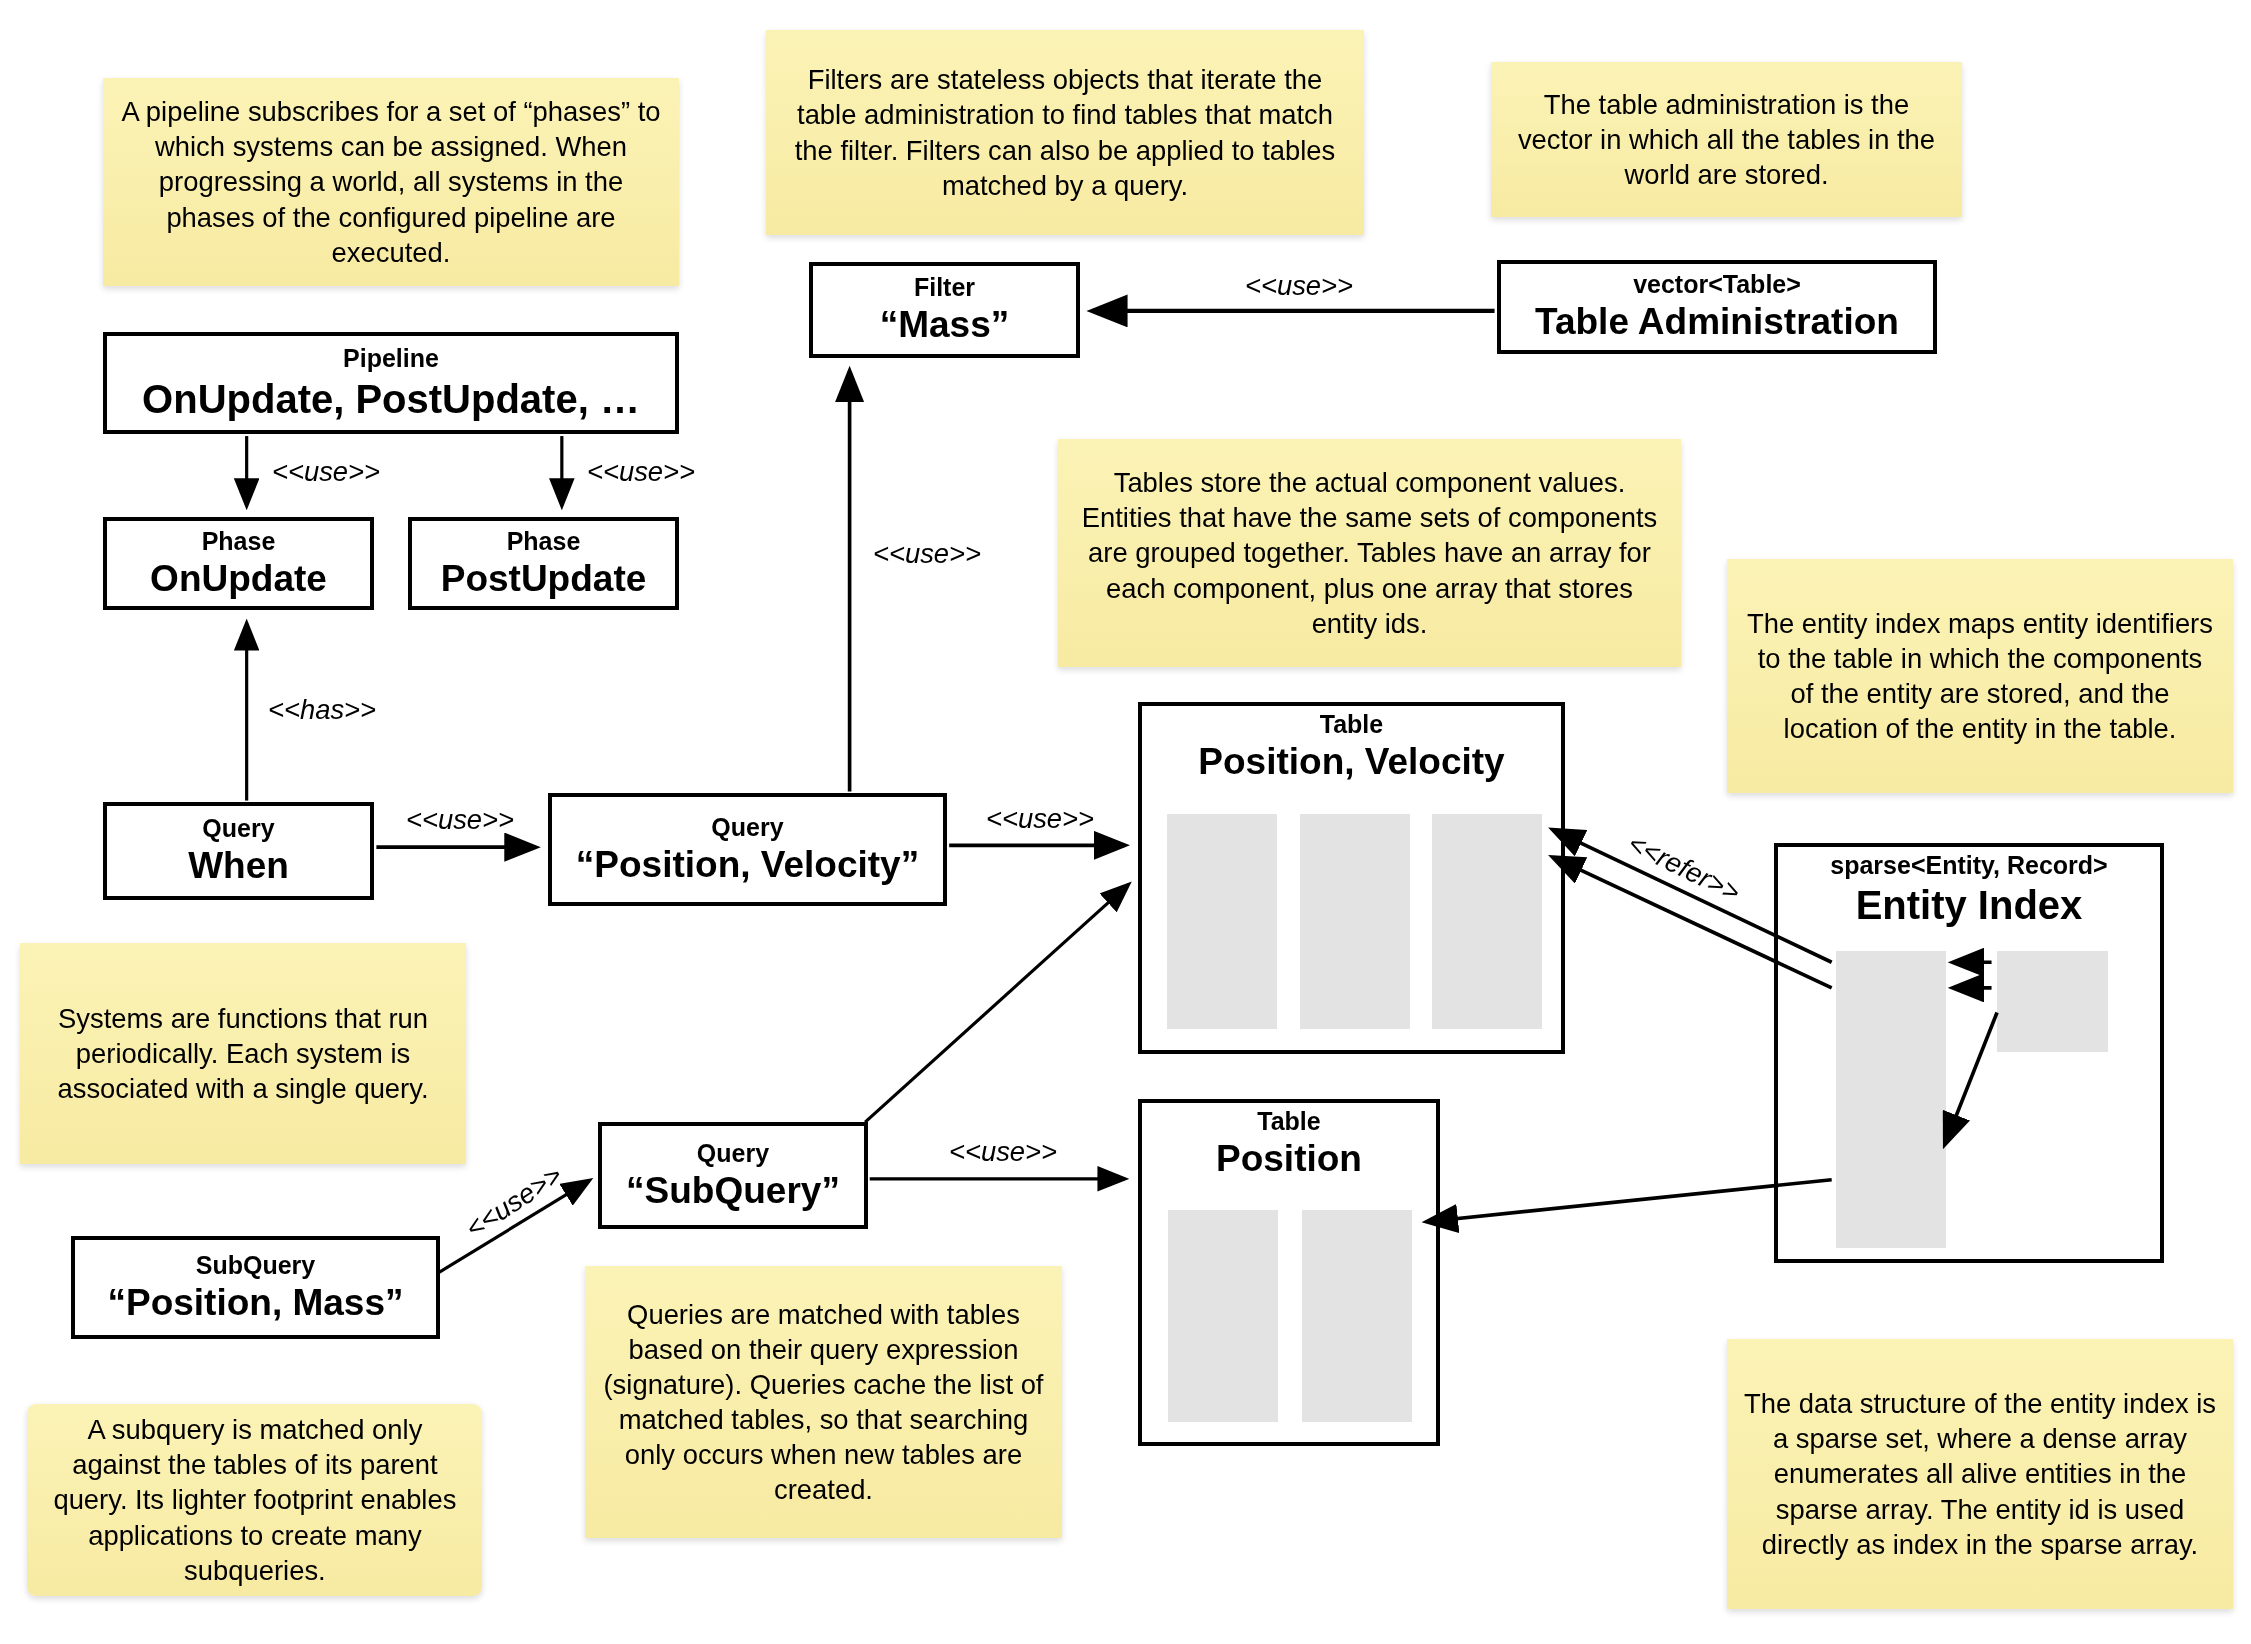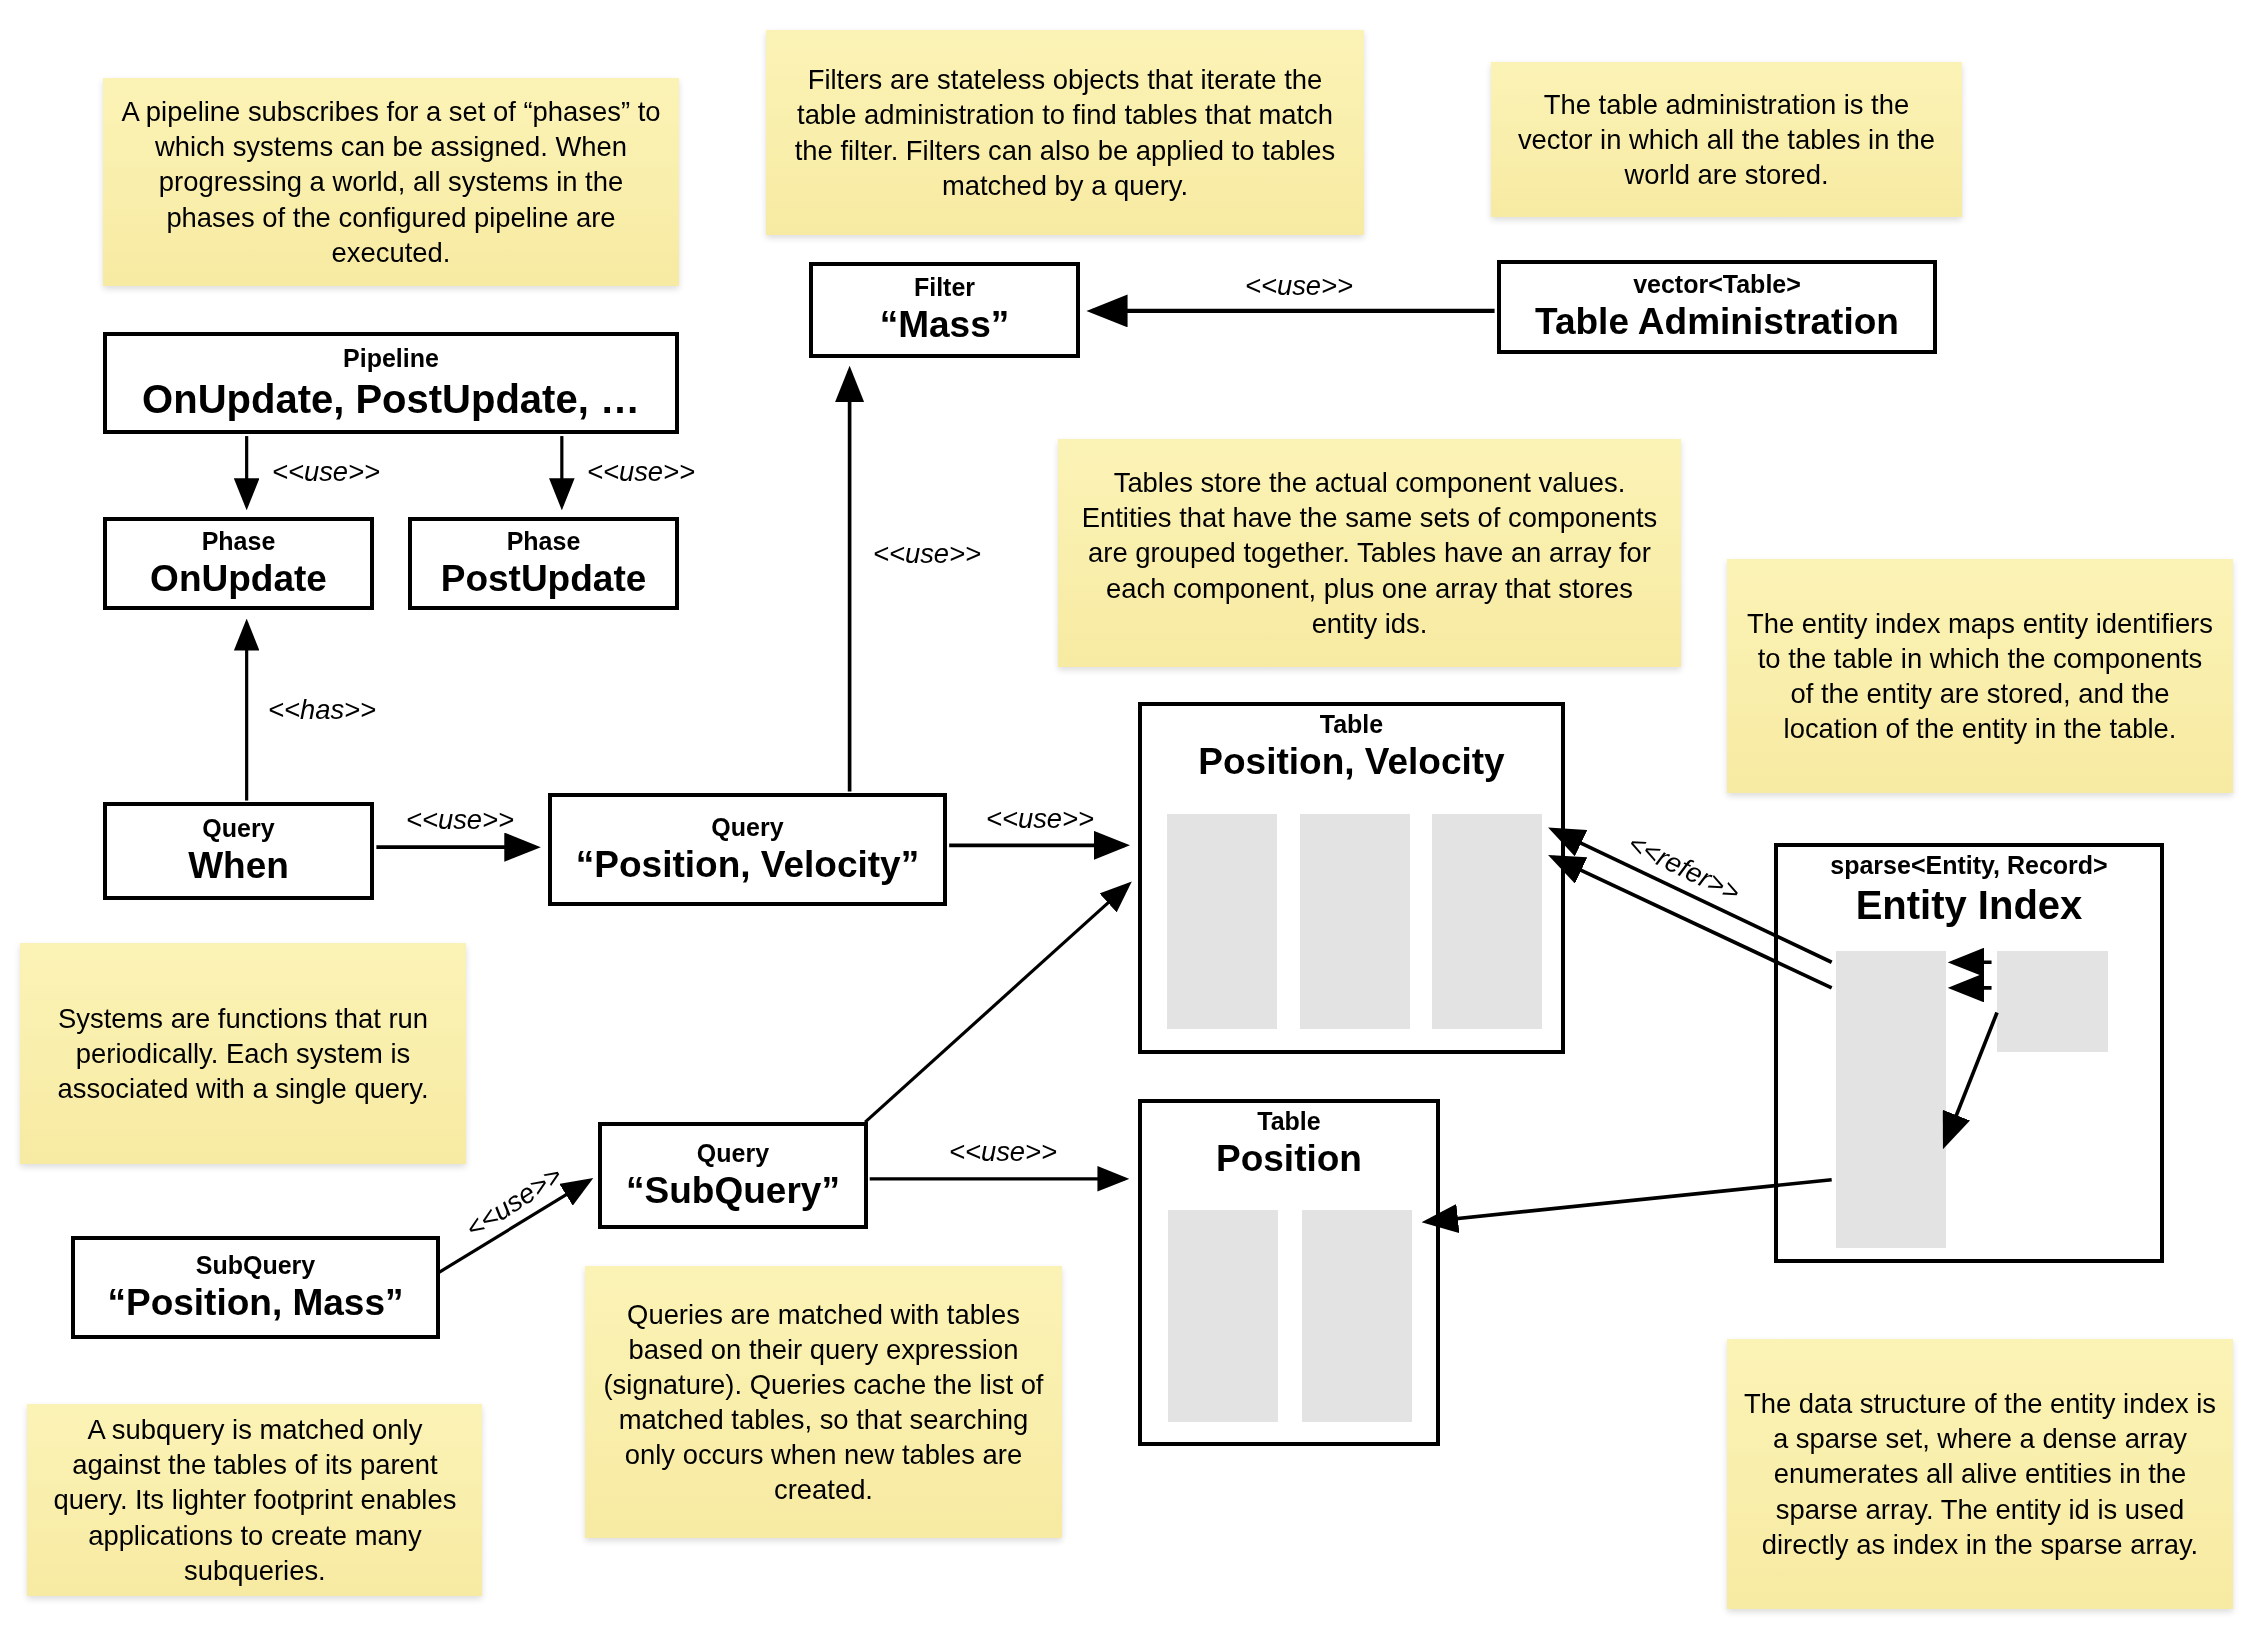--- a/index.html
+++ b/index.html
@@ -47,21 +47,21 @@
 
 <div id="canvas">
 
   <div class="note" style="left:103px;top:78px;width:576px;height:208px;">A pipeline subscribes for a set of “phases” to which systems can be assigned. When progressing a world, all systems in the phases of the configured pipeline are executed.</div>
   <div class="note" style="left:766px;top:30px;width:598px;height:205px;">Filters are stateless objects that iterate the table administration to find tables that match the filter. Filters can also be applied to tables matched by a query.</div>
   <div class="note" style="left:1058px;top:439px;width:623px;height:228px;">Tables store the actual component values. Entities that have the same sets of components are grouped together. Tables have an array for each component, plus one array that stores entity ids.</div>
   <div class="note" style="left:1491px;top:62px;width:471px;height:155px;">The table administration is the vector in which all the tables in the world are stored.</div>
   <div class="note" style="left:1727px;top:559px;width:506px;height:234px;">The entity index maps entity identifiers to the table in which the components of the entity are stored, and the location of the entity in the table.</div>
   <div class="note" style="left:20px;top:943px;width:446px;height:221px;">Systems are functions that run periodically. Each system is associated with a single query.</div>
   <div class="note" style="left:585px;top:1266px;width:477px;height:272px;">Queries are matched with tables based on their query expression (signature). Queries cache the list of matched tables, so that searching only occurs when new tables are created.</div>
-  <div class="note" style="left:27.4px;top:1404px;width:455px;height:192px;">A subquery is matched only against the tables of its parent query. Its lighter footprint enables applications to create many subqueries.</div>
+  <div class="note" style="left:27.4px;top:1404px;width:455px;height:192px;border-radius:9px;">A subquery is matched only against the tables of its parent query. Its lighter footprint enables applications to create many subqueries.</div>
   <div class="note" style="left:1727px;top:1339px;width:506px;height:270px;">The data structure of the entity index is a sparse set, where a dense array enumerates all alive entities in the sparse array. The entity id is used directly as index in the sparse array.</div>
 
   <div class="ubox" style="left:103px;top:332px;width:576px;height:102px;">
     <div class="stereo">Pipeline</div>
     <div class="bname" style="font-size:40px;">OnUpdate, PostUpdate, …</div>
   </div>
 
   <div class="ubox" style="left:103px;top:517px;width:271px;height:93px;">
     <div class="stereo">Phase</div>
     <div class="bname">OnUpdate</div>

